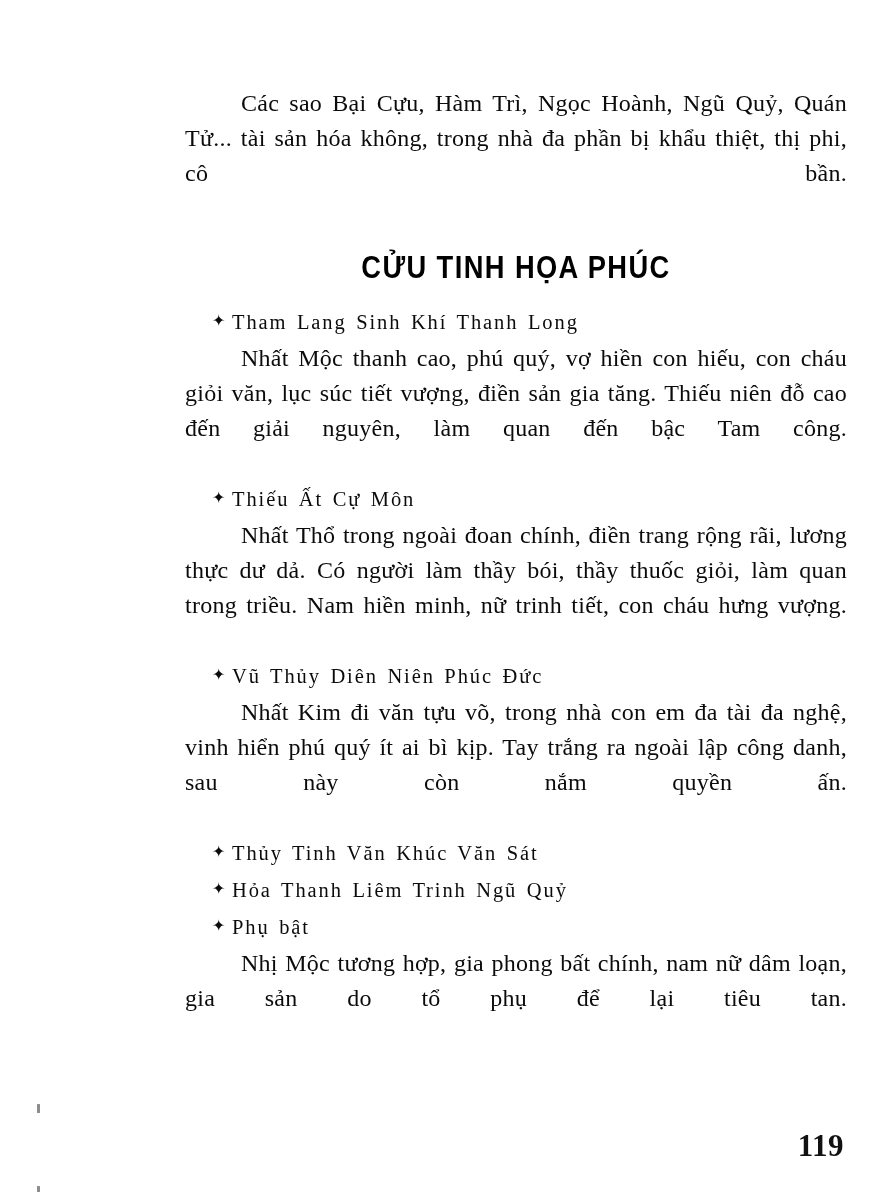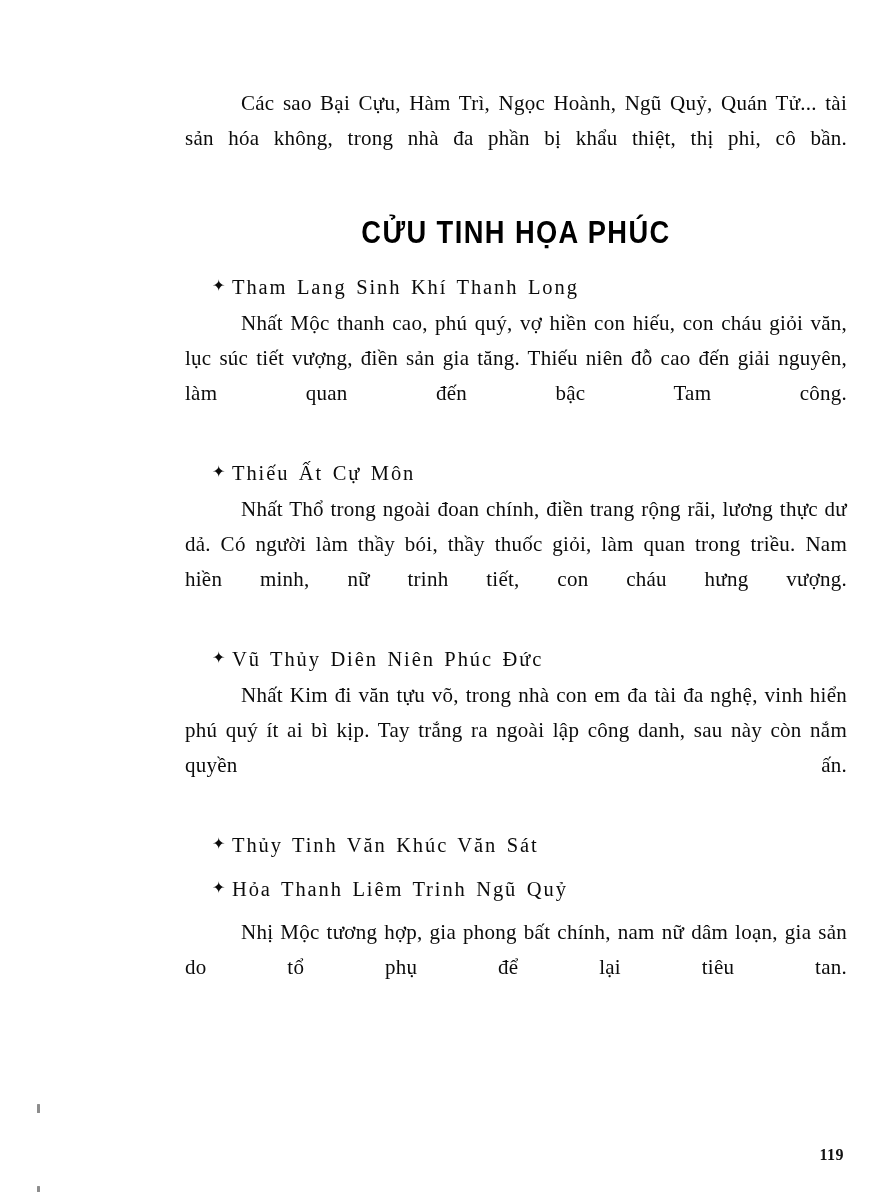--- a/index.html
+++ b/index.html
@@ -25,21 +25,21 @@
   .column {
     position: absolute;
     left: 185px;
     top: 86px;
     width: 662px;
   }
 
   
   .para {
     margin: 0;
-    font-size: 21px;
+    font-size: 24px;
     line-height: 35px;
     text-align: justify;
     text-justify: inter-word;
     text-indent: 56px;
     letter-spacing: 0.25px;
     word-spacing: 1.2px;
     hyphens: none;
   }
 
   .para.intro {
@@ -65,21 +65,20 @@
     font-weight: 700;
     font-size: 31px;
     letter-spacing: 1.6px;
     transform: scaleX(0.88);
     transform-origin: center;
     color: #000;
   }
 
   
   .section {
-    margin-top: 9px;
   }
 
   .section-head {
     margin: 0 0 2px 0;
     padding-left: 47px;
     font-size: 20.5px;
     line-height: 34px;
     letter-spacing: 1.9px;
     word-spacing: 2.5px;
     white-space: nowrap;
@@ -98,21 +97,21 @@
     letter-spacing: 1.9px;
   }
 
   
   .folio {
     position: absolute;
     right: 52px;
     bottom: 36px;
     font-family: "Liberation Serif", "DejaVu Serif", serif;
     font-weight: 700;
-    font-size: 16px;
+    font-size: 31px;
     letter-spacing: 0.5px;
     color: #111;
   }
 
   
   .speck {
     position: absolute;
     background: #8d8d8d;
     border-radius: 0.5px;
   }
@@ -157,20 +156,23 @@
       </p>
     </div>
 
     <div class="section">
       <p class="section-head">
         <span class="bullet">✦</span><span class="head-text">Hỏa Thanh Liêm Trinh Ngũ Quỷ</span>
       </p>
     </div>
 
     <div class="section">
+      <p class="section-head">
+        <span class="bullet">✦</span><span class="head-text">Phụ bật</span>
+      </p>
       <p class="para lead">Nhị Mộc tương hợp, gia phong bất chính, nam nữ dâm loạn, gia sản do tổ phụ để lại tiêu tan.</p>
     </div>
 
   </div>
 
   <div class="speck s1"></div>
   <div class="speck s2"></div>
 
   <div class="folio">119</div>
 

